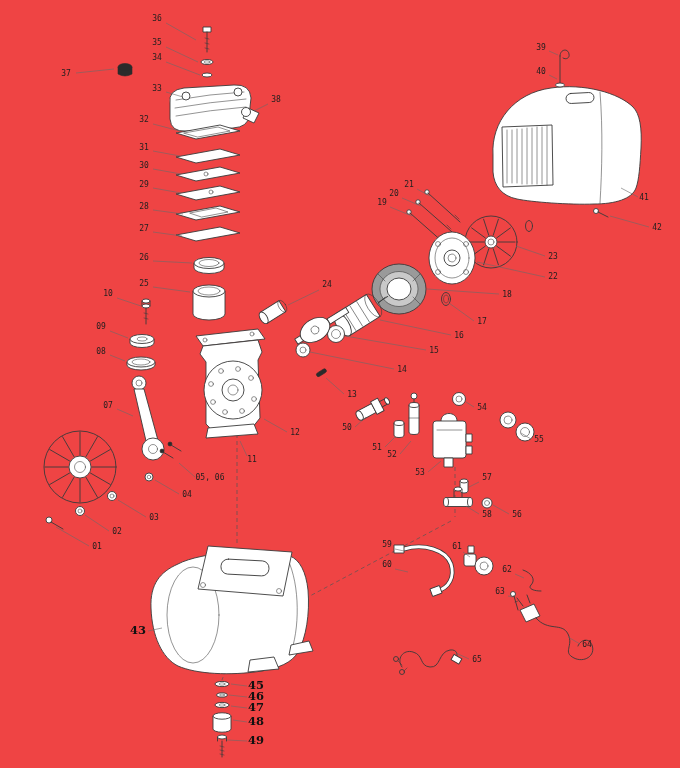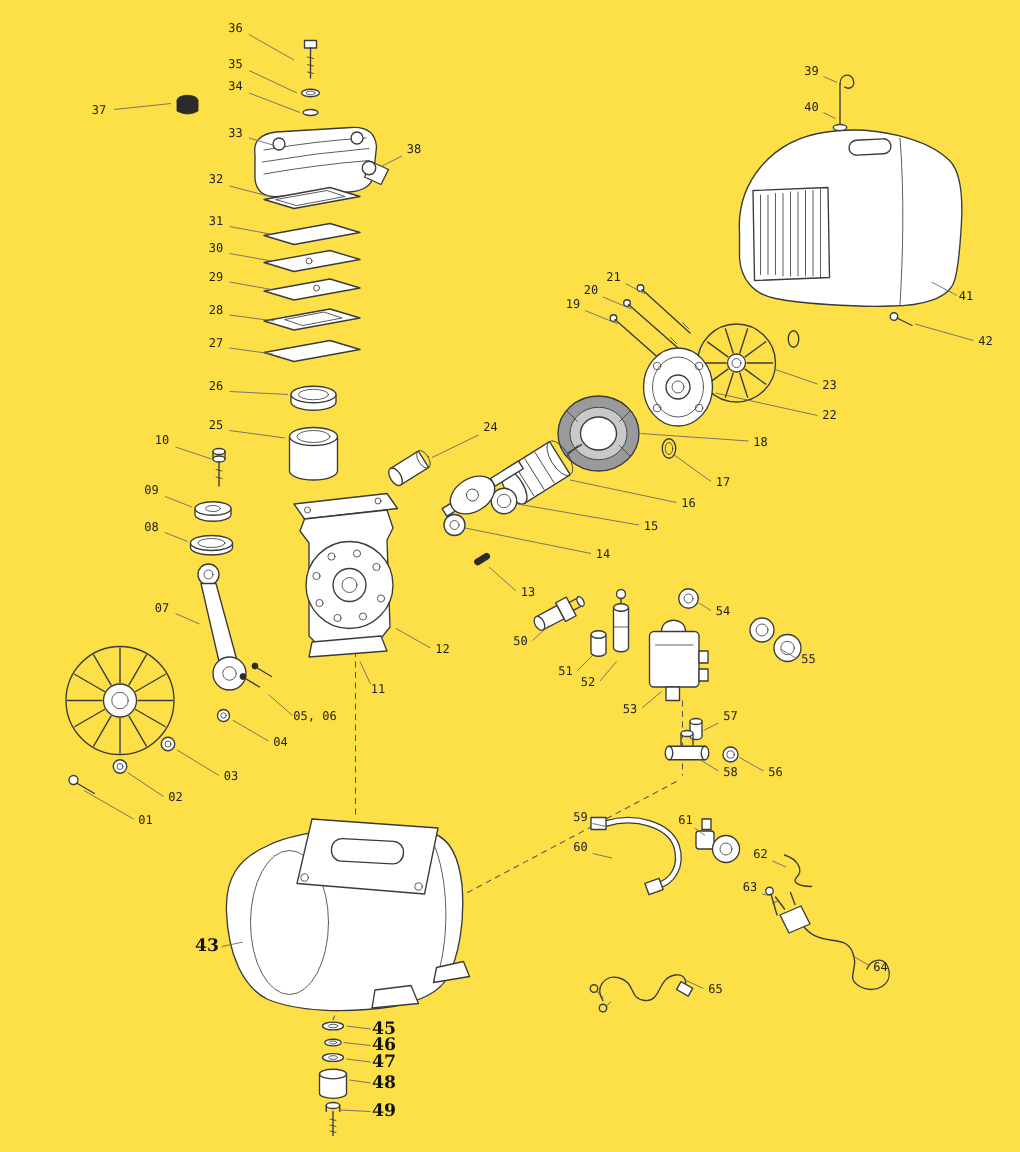--- a/index.html
+++ b/index.html
@@ -1,16 +1,16 @@
 <!DOCTYPE html>
 <html><head>
 <meta charset="utf-8">
 <style>
   html,body{margin:0;padding:0;background:#ffffff;}
-  .stage{position:relative;width:680px;height:768px;background:#fde047;overflow:hidden;
+  .stage{position:relative;width:680px;height:768px;background:#ef4444;overflow:hidden;
          font-family:"DejaVu Sans Mono",monospace;}
   svg{display:block}
   .s{stroke:#3a3a3a;fill:none;stroke-width:.9;stroke-linecap:round;stroke-linejoin:round}
   .thin{stroke:#3a3a3a;fill:none;stroke-width:.55;stroke-linecap:round}
   .p{fill:#ffffff;stroke:#3a3a3a;stroke-width:.9;stroke-linejoin:round}
   .dk{fill:#2b2b2b;stroke:#2b2b2b;stroke-width:.6}
   .gry{fill:#9a9a9a;stroke:#3a3a3a;stroke-width:.9}
   .gry2{fill:#c9c9c9;stroke:#3a3a3a;stroke-width:.6}
   .leader{stroke:#6a6a6a;stroke-width:.6}
   .lbl{font:8px "DejaVu Sans Mono",monospace;fill:#1f1f1f;text-anchor:middle}

